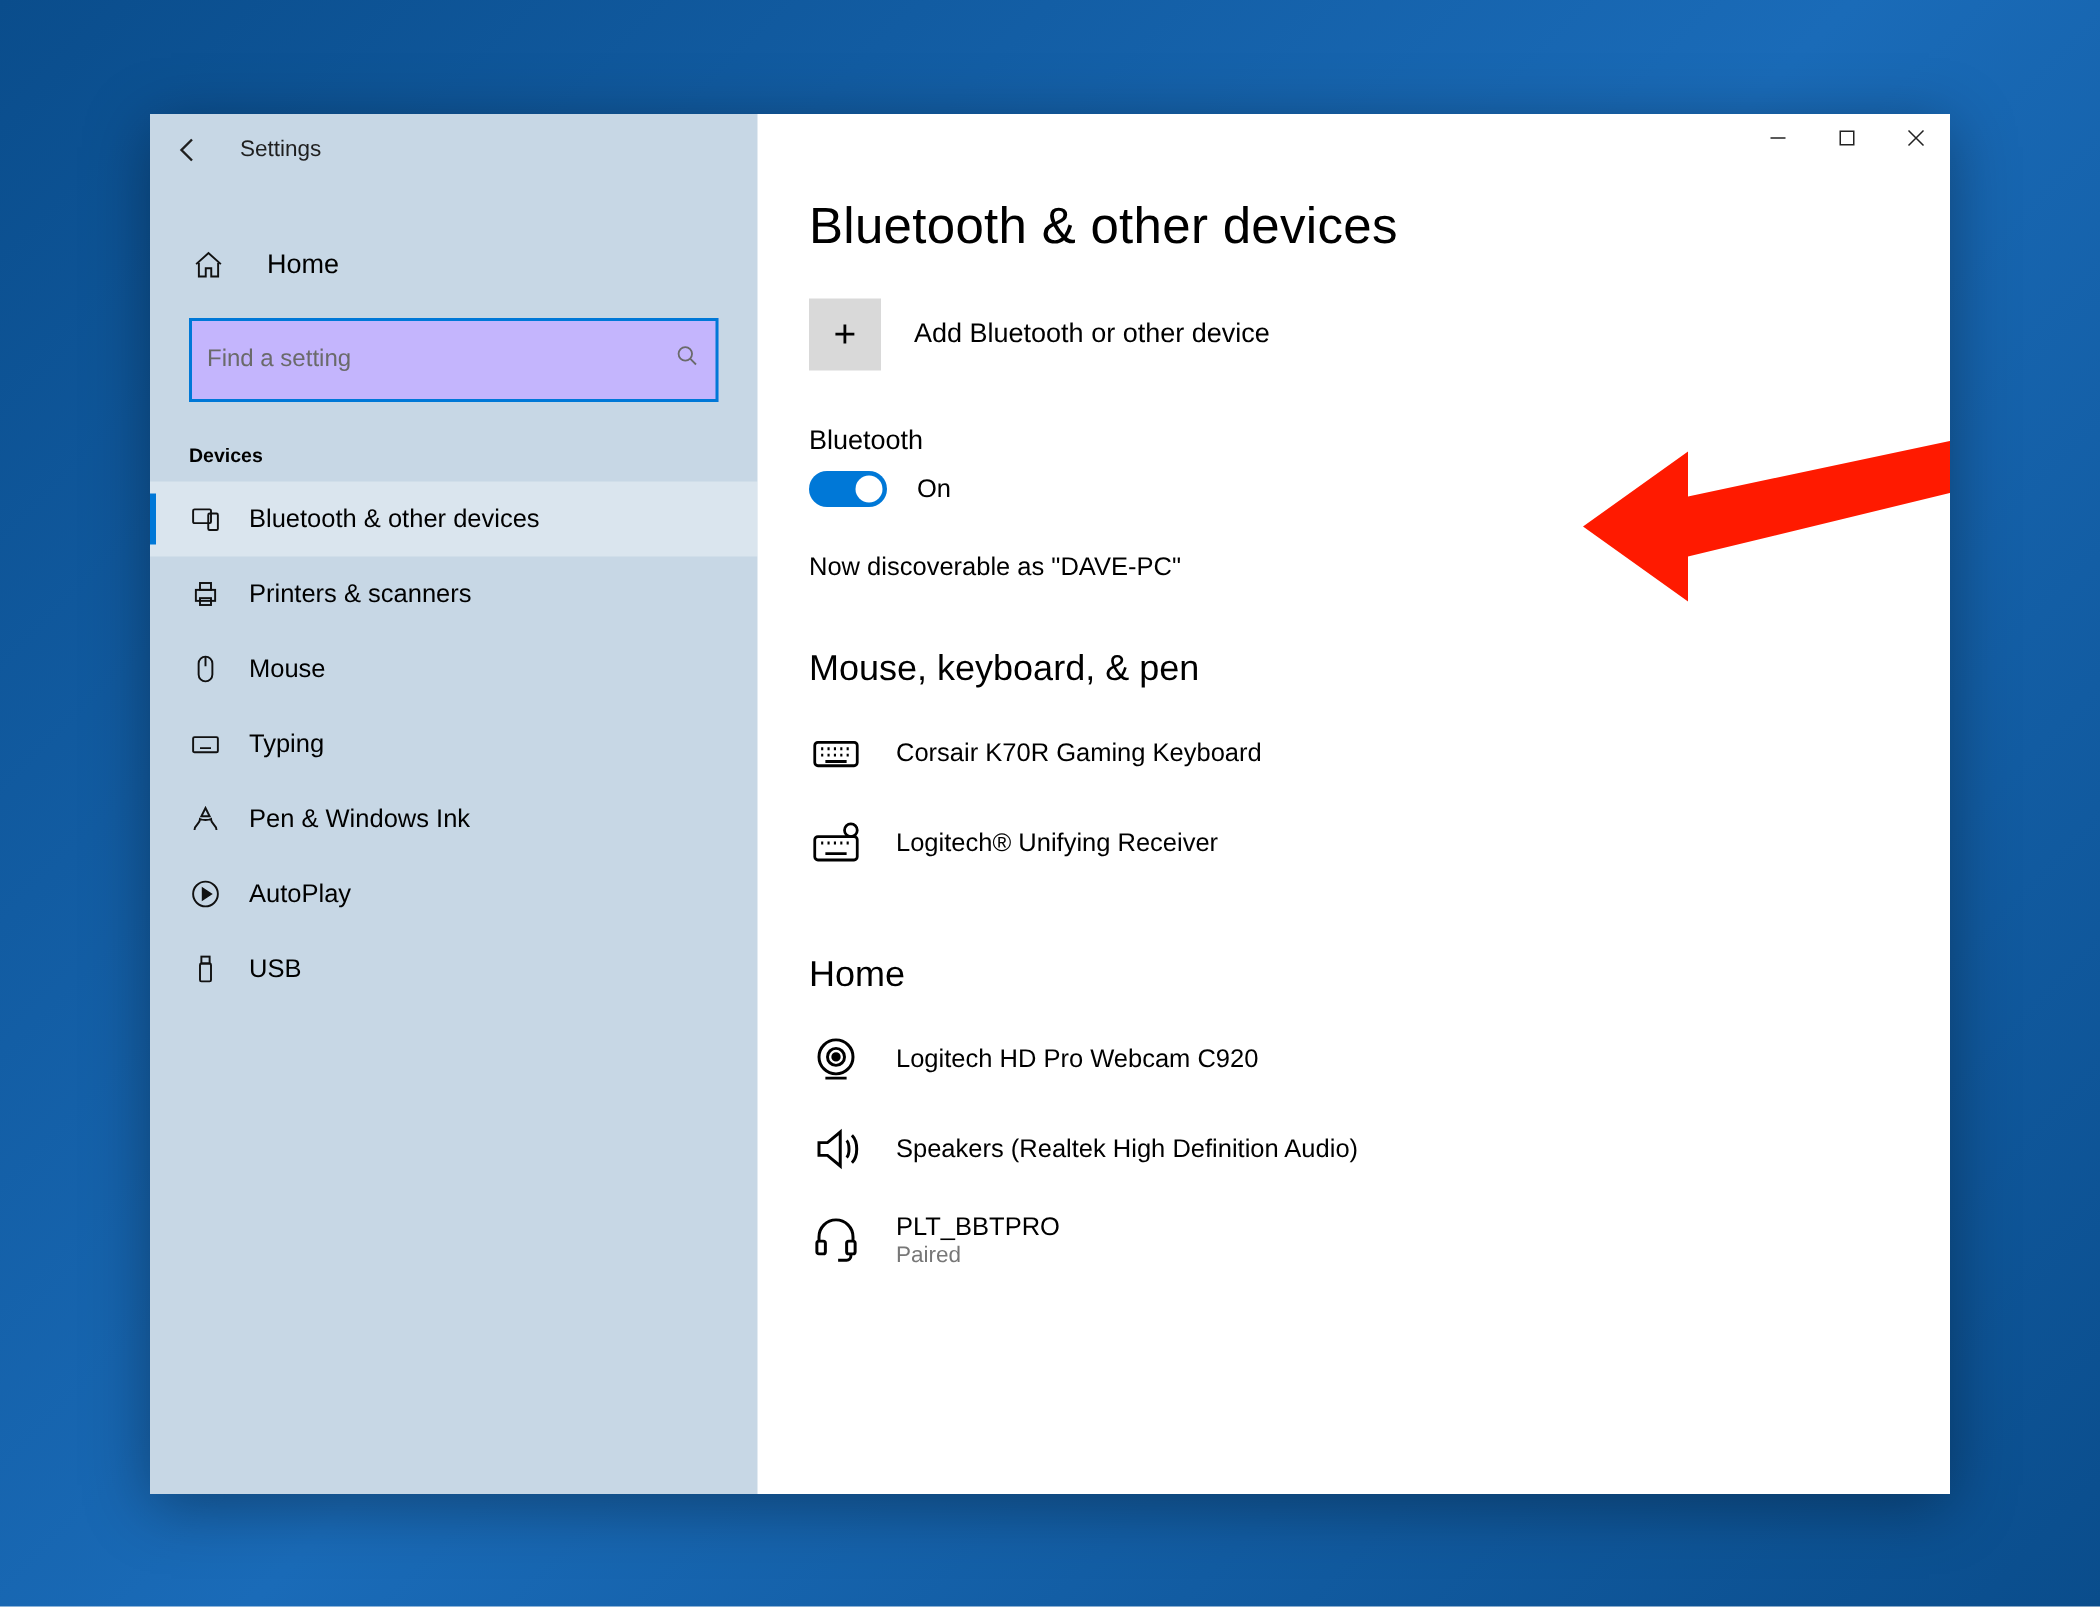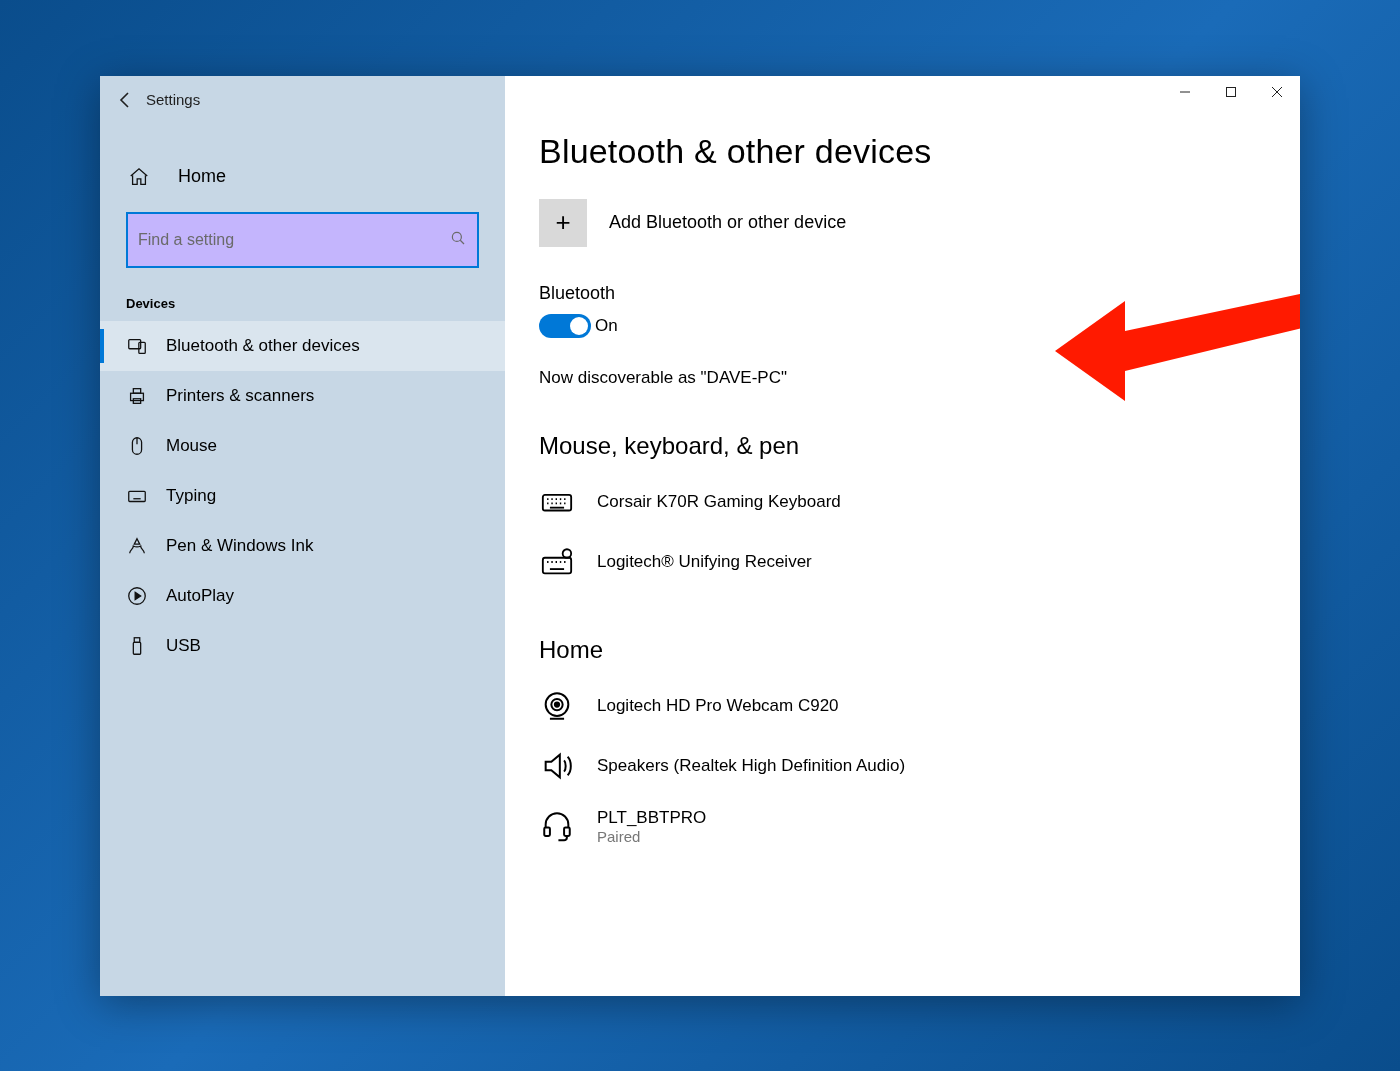--- a/index.html
+++ b/index.html
@@ -27,21 +27,21 @@
     background: #c7d7e5;
     padding: 0;
     display: flex;
     flex-direction: column;
   }
   .sb-top {
     display: flex;
     align-items: center;
     height: 48px;
     padding: 0 14px;
-    gap: 8px;
+    gap: 22px;
   }
   .back-btn {
     width: 24px; height: 24px;
     display:flex;align-items:center;justify-content:center;
     cursor: pointer;
     color:#1f1f1f;
   }
   .app-title { font-size: 15px; color:#1f1f1f; }
   .home-row {
     display:flex;align-items:center;
@@ -104,21 +104,21 @@
     letter-spacing:0.2px;
   }
   .add-row{
     display:flex;align-items:center;gap:22px;padding:0 0 0 34px;margin-bottom:36px;cursor:pointer;
   }
   .add-tile{
     width:48px;height:48px;background:#d9d9d9;display:flex;align-items:center;justify-content:center;font-size:26px;color:#000;
   }
   .add-label{font-size:18px;color:#000;}
   .sub-label{font-size:18px;color:#000;padding-left:34px;margin-bottom:10px;}
-  .toggle-row{display:flex;align-items:center;gap:4px;padding-left:34px;margin-bottom:20px;}
+  .toggle-row{display:flex;align-items:center;gap:20px;padding-left:34px;margin-bottom:20px;}
   .toggle{
     width:52px;height:24px;border-radius:12px;background:#0078d7;position:relative;cursor:pointer;
   }
   .toggle .knob{
     position:absolute;right:3px;top:3px;width:18px;height:18px;border-radius:50%;background:#fff;
   }
   .toggle-state{font-size:17px;color:#000;}
   .discover{font-size:17px;color:#000;padding:10px 0 0 34px;}
   .group-title{font-size:24px;font-weight:400;color:#000;padding:44px 0 12px 34px;}
   .device-row{

